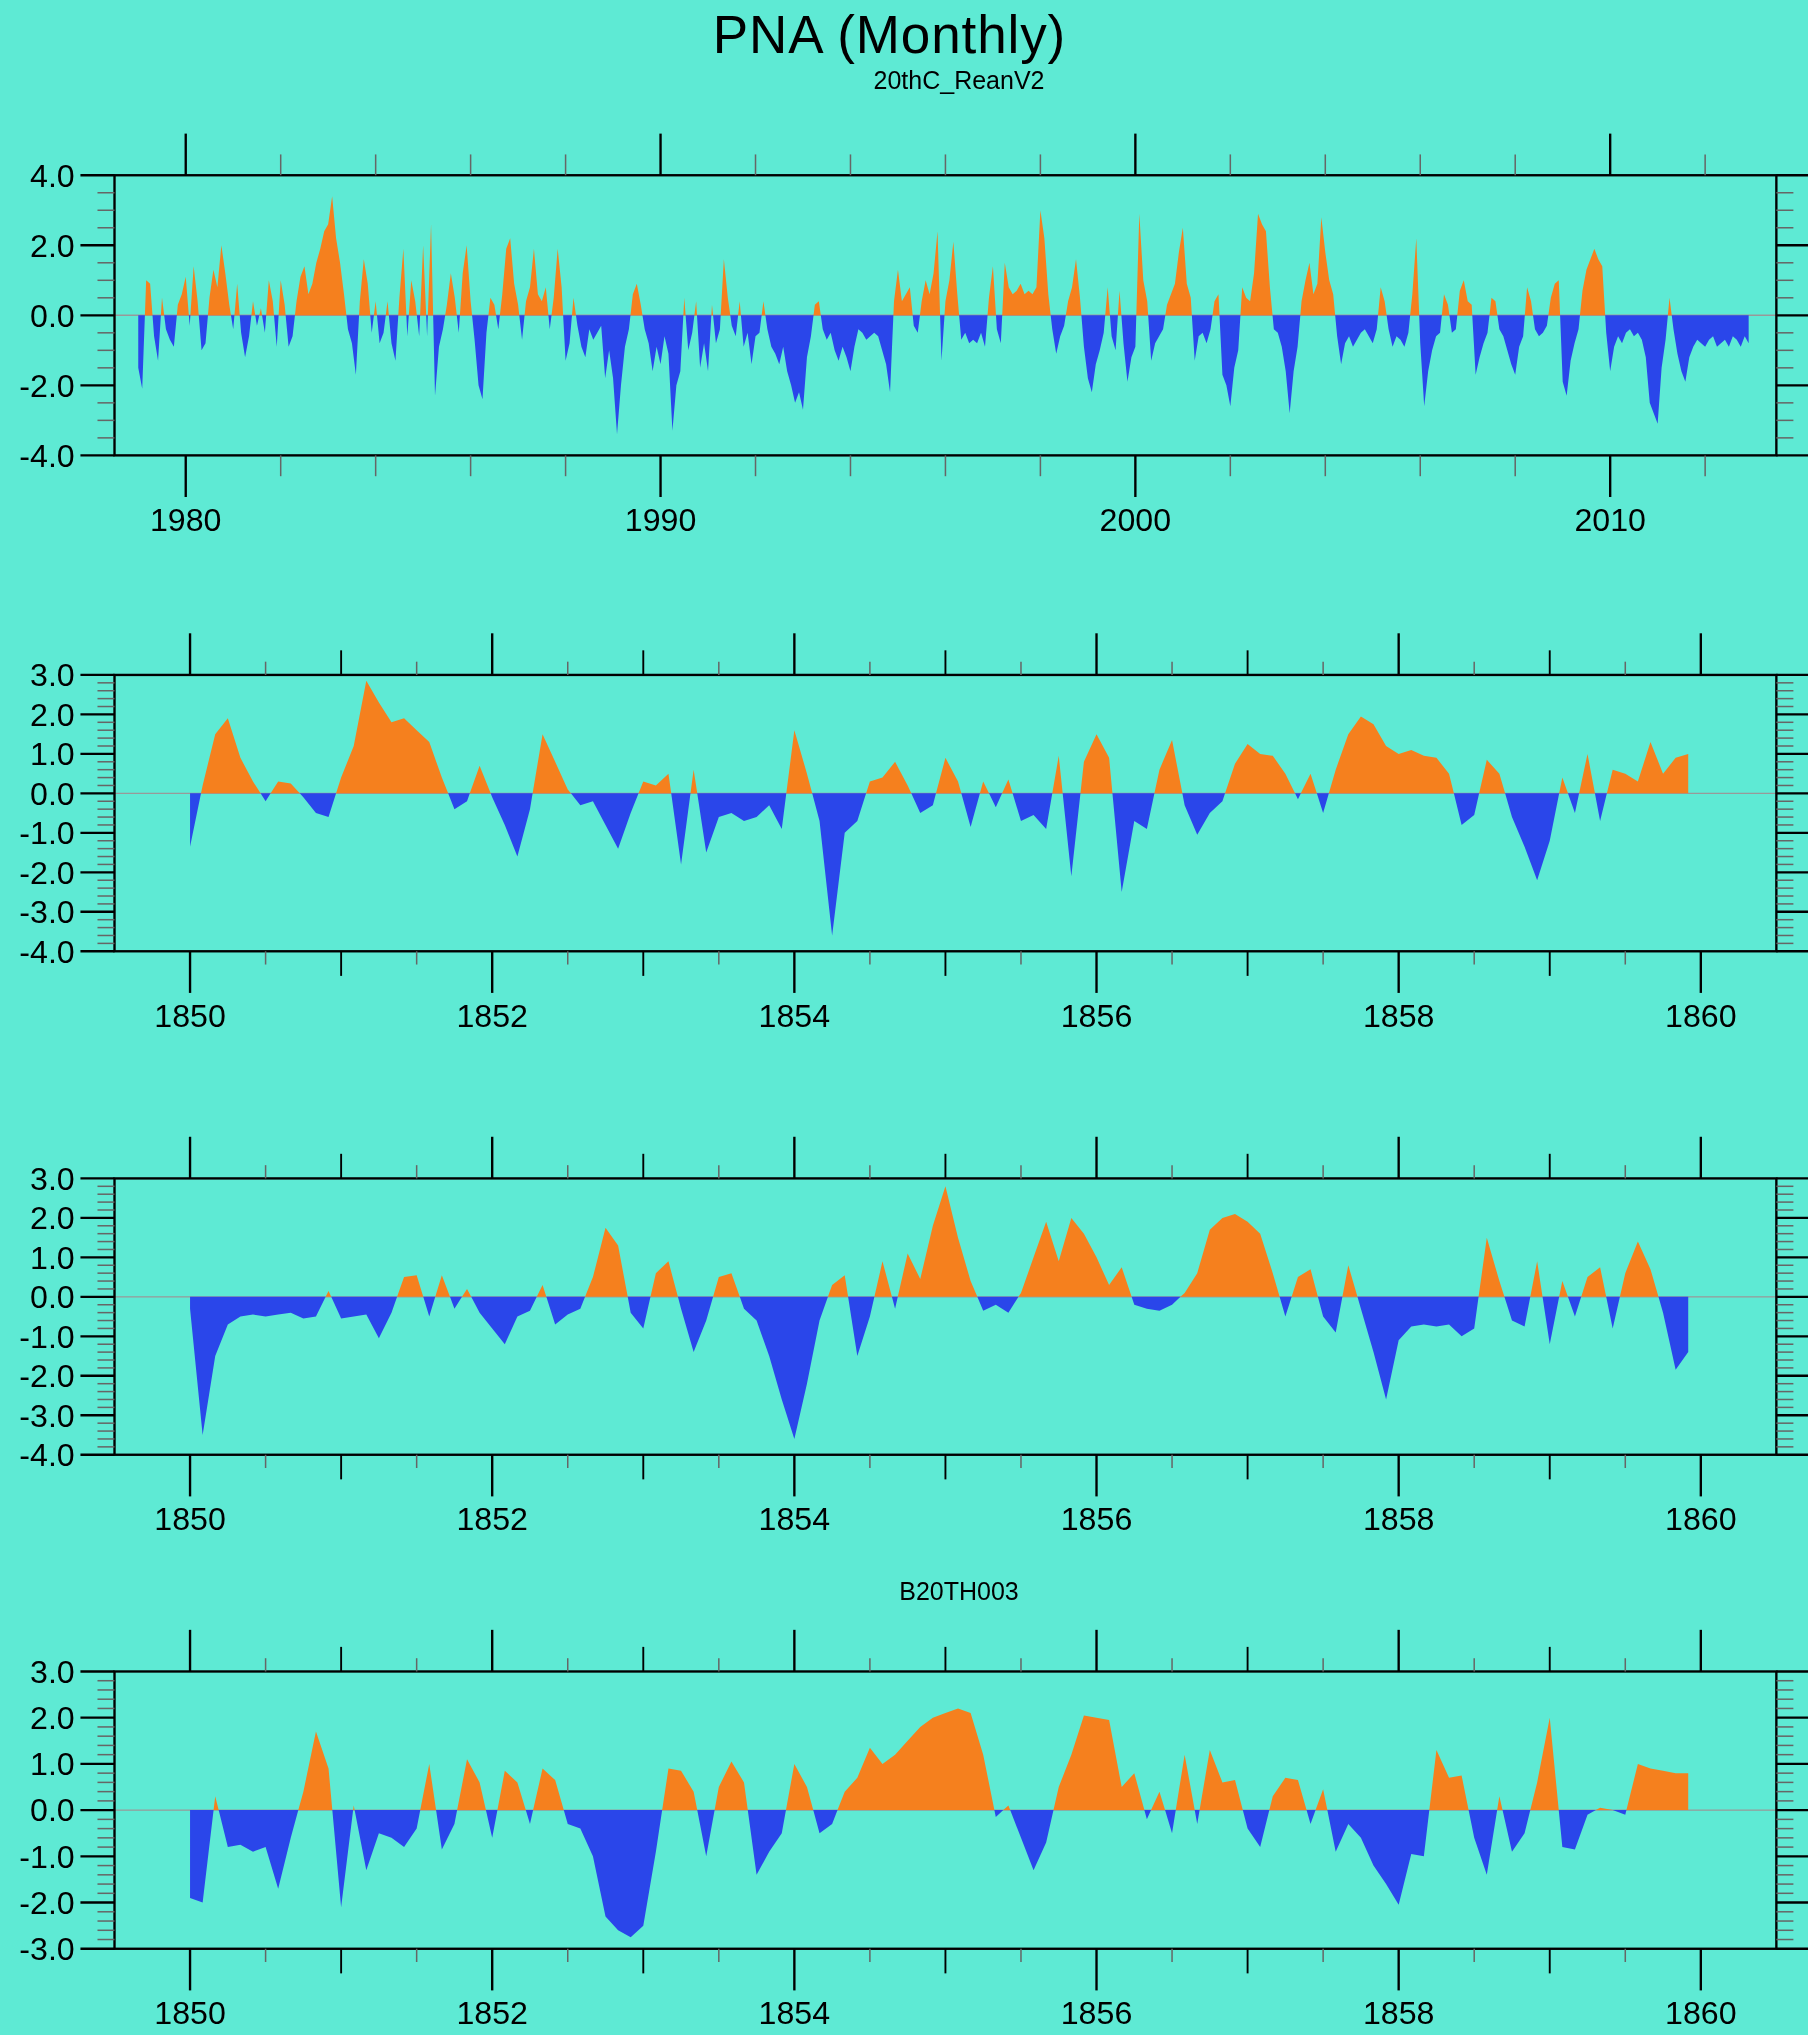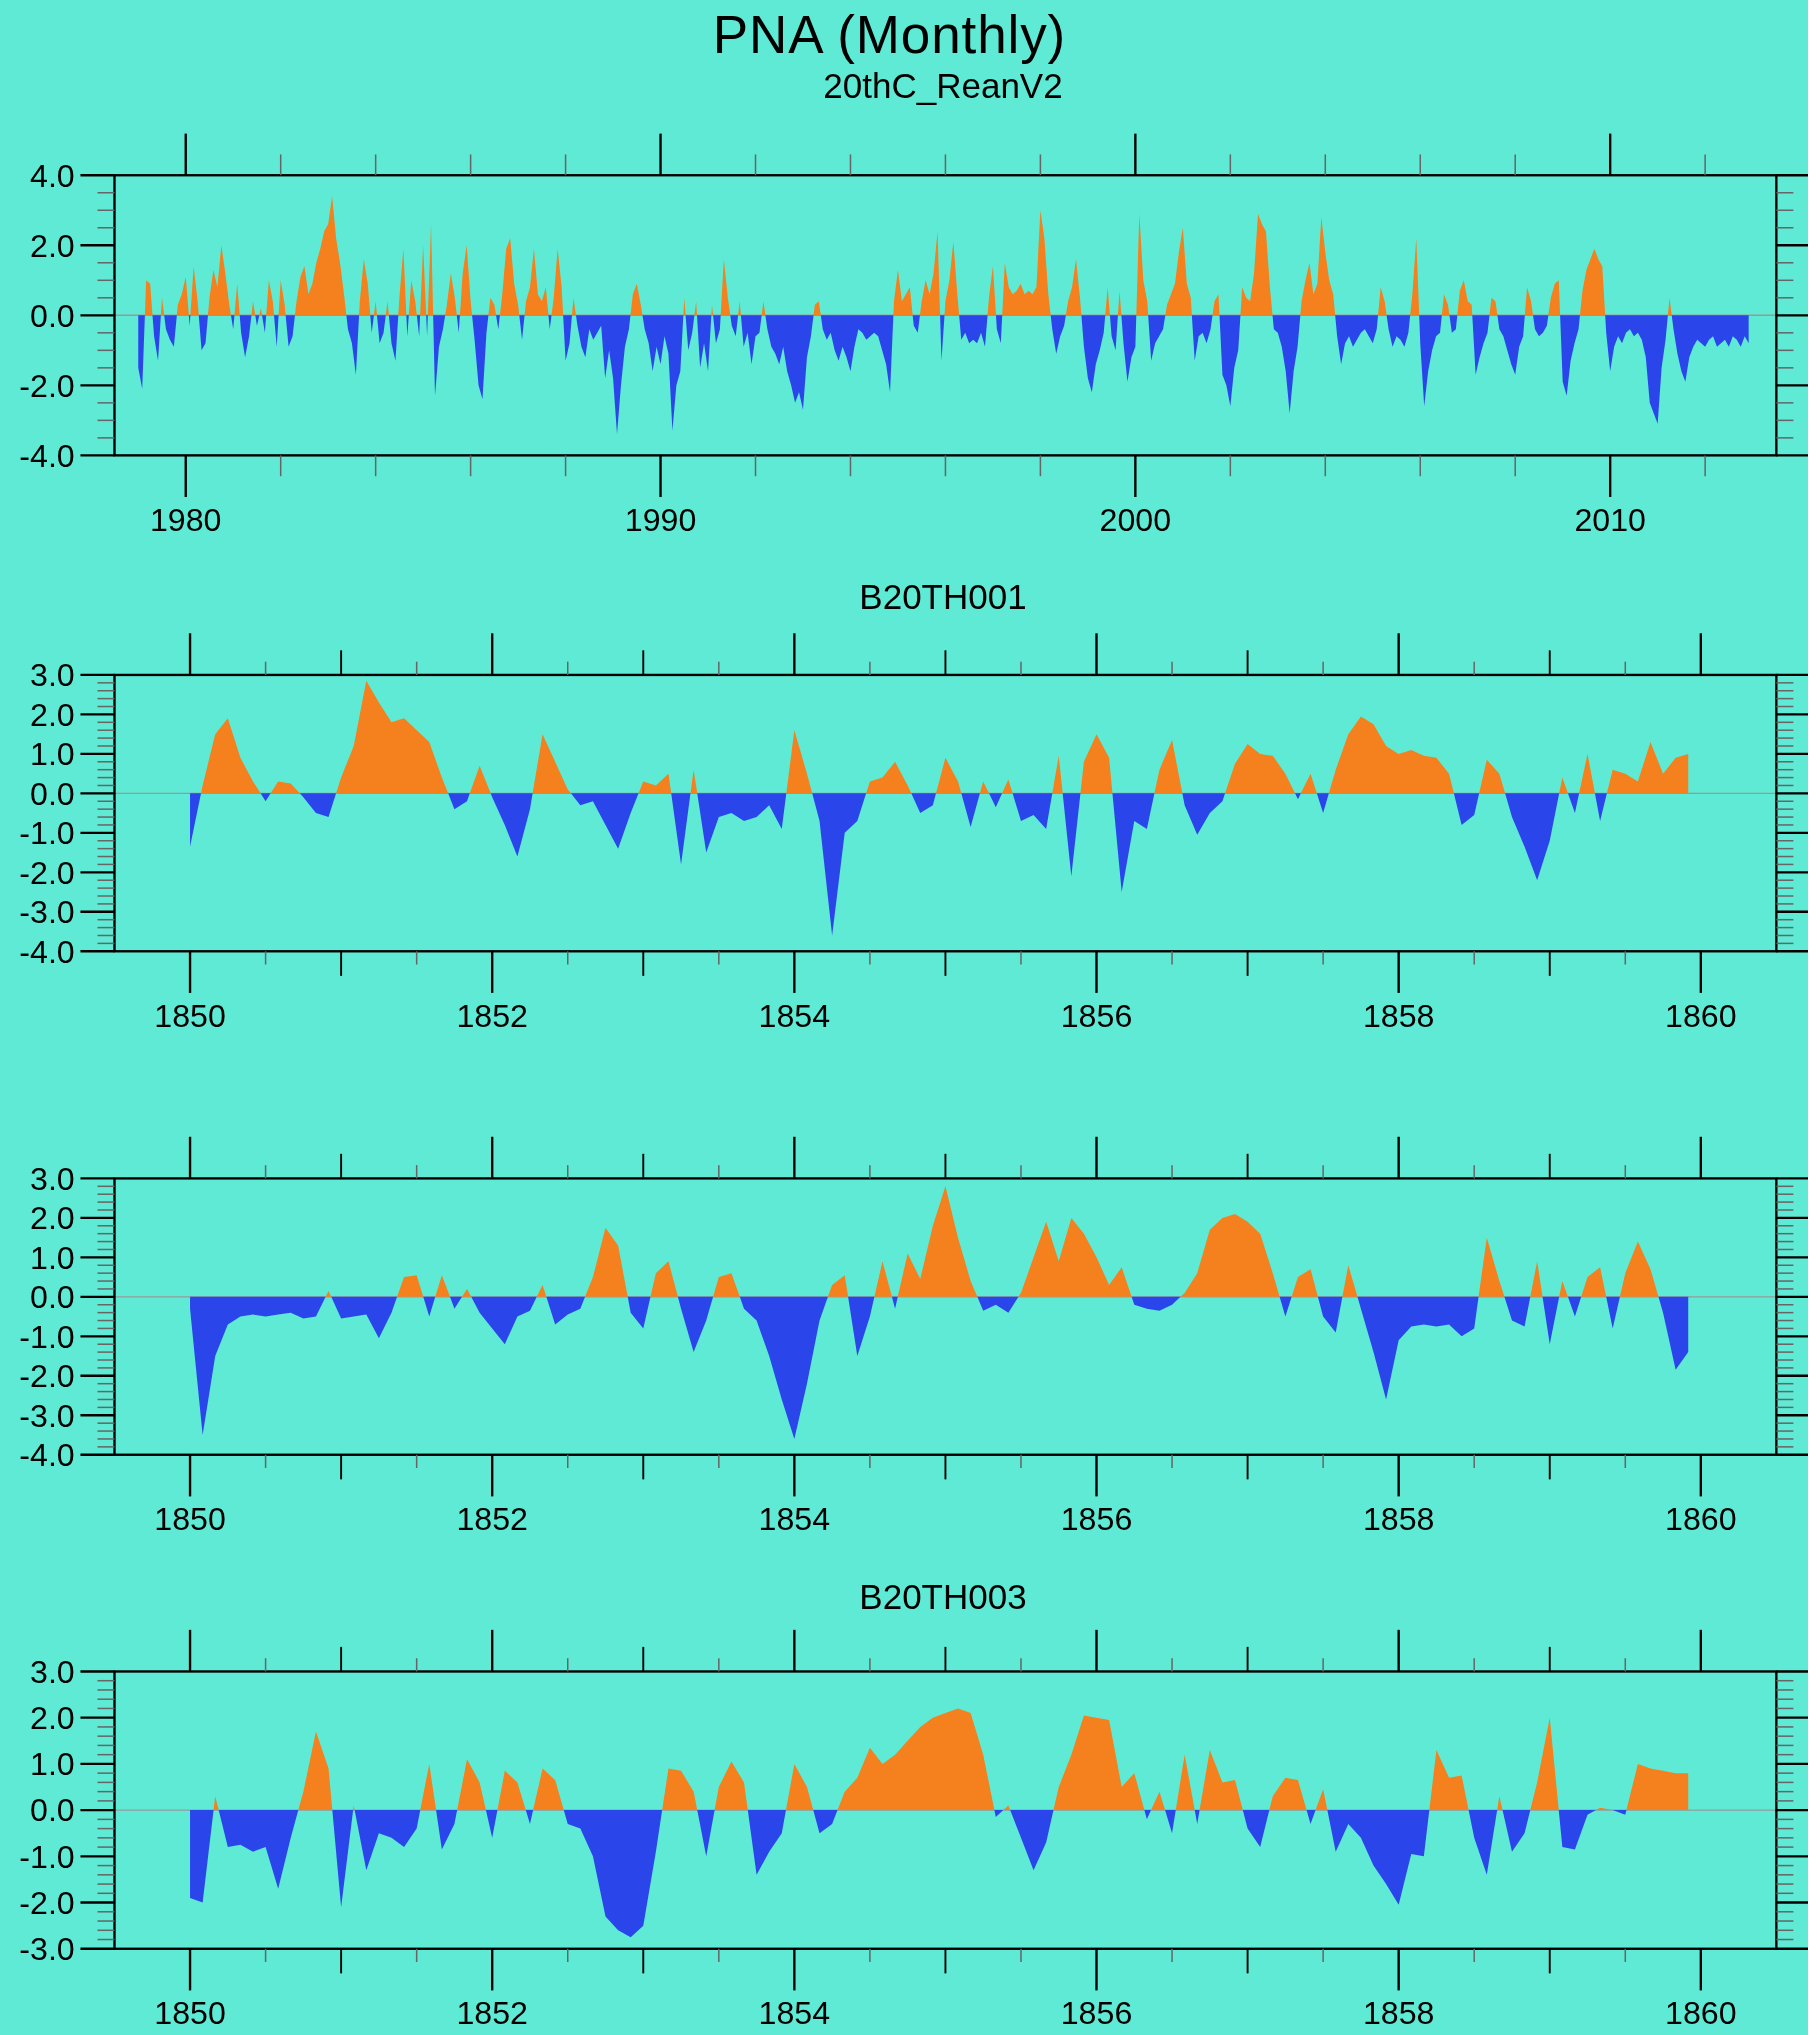--- a/index.html
+++ b/index.html
@@ -1,33 +1,32 @@
 <!DOCTYPE html>
 <html style="font-size:15px"><head>
 <meta charset="utf-8">
 <style>
   html,body{margin:0;padding:0;background:#ffffff;}
   .page{position:relative;width:1808px;height:2036px;background:#5eead4;
         font-family:"Liberation Sans", sans-serif;color:#000;overflow:hidden;}
   .main-title{position:absolute;left:0;top:3.8px;width:1779px;text-align:center;
               font-size:53px;letter-spacing:0.9px;}
-  .subtitle{position:absolute;left:112px;width:1662px;text-align:center;font-size:35px;}
+  .subtitle{position:absolute;left:128px;width:1662px;text-align:center;font-size:25px;}
   #subtitle-0{top:66px;}
   #subtitle-1{top:577px;}
   #subtitle-2{top:1082px;}
   #subtitle-3{top:1577px;}
   #chart-svg{position:absolute;left:0;top:0;}
 </style>
 </head>
 <body>
 
 <div class="page">
   <div class="main-title">PNA (Monthly)</div>
   <div class="subtitle" id="subtitle-0">20thC_ReanV2</div>
-  <div class="subtitle" id="subtitle-1">B20TH001</div>
   <div class="subtitle" id="subtitle-3">B20TH003</div>
   <svg id="chart-svg" width="1818" height="2036" viewBox="0 0 1921 2151">
       <g>
         <line x1="121" y1="333" x2="1877" y2="333" stroke="#999999" stroke-width="1.5"></line>
         <path d="M146.09,333.00L146.09,333.00L150.27,333.00L153.10,333.00L154.45,296.00L158.63,299.70L161.14,333.00L162.81,333.00L166.99,333.00L170.01,333.00L171.17,314.50L173.49,333.00L175.35,333.00L179.53,333.00L183.71,333.00L186.85,333.00L187.90,321.90L192.08,310.80L196.26,292.30L199.54,333.00L200.44,333.00L201.18,333.00L204.62,281.20L208.80,318.20L209.99,333.00L212.98,333.00L217.16,333.00L219.73,333.00L221.34,314.50L225.52,284.90L229.70,303.40L233.89,259.00L238.07,288.60L242.25,321.90L244.04,333.00L246.43,333.00L247.72,333.00L250.61,299.70L253.30,333.00L254.79,333.00L258.97,333.00L263.15,333.00L265.66,333.00L267.33,318.20L269.72,333.00L271.51,333.00L274.02,333.00L275.70,325.60L276.89,333.00L279.88,333.00L281.27,333.00L284.06,296.00L288.24,318.20L289.52,333.00L292.42,333.00L294.40,333.00L296.60,296.00L300.78,321.90L301.83,333.00L304.96,333.00L309.14,333.00L311.65,333.00L313.32,318.20L317.50,292.30L321.69,281.20L325.87,310.80L330.05,299.70L334.23,277.50L338.41,262.70L342.59,244.20L346.77,236.80L350.95,207.20L355.13,251.60L359.31,277.50L363.50,310.80L366.00,333.00L367.68,333.00L371.86,333.00L376.04,333.00L379.42,333.00L380.22,318.20L384.40,273.80L388.58,299.70L391.27,333.00L392.76,333.00L395.08,333.00L396.94,318.20L398.34,333.00L401.12,333.00L405.30,333.00L407.63,333.00L409.49,318.20L410.88,333.00L413.67,333.00L417.85,333.00L420.87,333.00L422.03,314.50L426.21,262.70L429.39,333.00L430.39,333.00L431.96,333.00L434.57,296.00L438.75,318.20L440.42,333.00L442.93,333.00L443.90,333.00L447.11,259.00L450.33,333.00L451.30,333.00L452.08,333.00L455.48,236.80L457.69,333.00L459.66,333.00L463.84,333.00L468.02,333.00L470.41,333.00L472.20,321.90L476.38,288.60L480.56,314.50L482.65,333.00L484.74,333.00L485.97,333.00L488.92,288.60L493.10,259.00L497.29,318.20L498.81,333.00L501.47,333.00L505.65,333.00L509.83,333.00L514.01,333.00L516.10,333.00L518.19,314.50L522.37,321.90L524.16,333.00L526.55,333.00L528.22,333.00L530.73,310.80L534.91,262.70L539.10,251.60L543.28,299.70L547.46,321.90L548.71,333.00L551.64,333.00L554.30,333.00L555.82,318.20L560.00,303.40L564.18,262.70L568.36,310.80L572.54,318.20L576.72,303.40L579.51,333.00L580.90,333.00L582.76,333.00L585.09,314.50L589.27,262.70L593.45,303.40L595.04,333.00L597.63,333.00L601.81,333.00L604.38,333.00L605.99,314.50L608.60,333.00L610.17,333.00L614.35,333.00L618.53,333.00L622.71,333.00L626.90,333.00L631.08,333.00L635.26,333.00L639.44,333.00L643.62,333.00L647.80,333.00L651.98,333.00L656.16,333.00L660.34,333.00L664.52,333.00L666.20,333.00L668.70,310.80L672.89,299.70L677.07,321.90L678.86,333.00L681.25,333.00L685.43,333.00L689.61,333.00L693.79,333.00L697.97,333.00L702.15,333.00L706.33,333.00L710.51,333.00L714.70,333.00L718.88,333.00L722.06,333.00L723.06,314.50L724.45,333.00L727.24,333.00L731.42,333.00L733.74,333.00L735.60,318.20L736.48,333.00L739.78,333.00L743.96,333.00L748.14,333.00L751.66,333.00L752.32,321.90L753.46,333.00L756.50,333.00L760.69,333.00L761.52,333.00L764.87,273.80L769.05,314.50L771.66,333.00L773.23,333.00L777.41,333.00L779.92,333.00L781.59,318.20L782.88,333.00L785.77,333.00L789.95,333.00L794.13,333.00L798.31,333.00L802.50,333.00L804.82,333.00L806.68,318.20L808.77,333.00L810.86,333.00L815.04,333.00L819.22,333.00L823.40,333.00L827.58,333.00L831.76,333.00L835.94,333.00L840.12,333.00L844.30,333.00L848.49,333.00L852.67,333.00L856.85,333.00L859.63,333.00L861.03,321.90L865.21,318.20L867.30,333.00L869.39,333.00L873.57,333.00L877.75,333.00L881.93,333.00L886.11,333.00L890.30,333.00L894.48,333.00L898.66,333.00L902.84,333.00L907.02,333.00L911.20,333.00L915.38,333.00L919.56,333.00L923.74,333.00L927.92,333.00L932.10,333.00L936.29,333.00L940.47,333.00L944.00,333.00L944.65,318.20L948.83,284.90L953.01,318.20L957.19,310.80L961.37,303.40L964.41,333.00L965.55,333.00L969.73,333.00L972.06,333.00L973.91,318.20L978.10,296.00L982.28,310.80L986.46,288.60L990.64,244.20L993.35,333.00L994.82,333.00L998.02,333.00L999.00,318.20L1003.18,296.00L1007.36,255.30L1011.54,310.80L1013.47,333.00L1015.72,333.00L1019.90,333.00L1024.09,333.00L1028.27,333.00L1032.45,333.00L1036.63,333.00L1040.81,333.00L1043.50,333.00L1044.99,314.50L1049.17,281.20L1052.42,333.00L1053.35,333.00L1057.53,333.00L1058.99,333.00L1061.71,277.50L1065.90,303.40L1070.08,310.80L1074.26,307.10L1078.44,299.70L1082.62,310.80L1086.80,307.10L1090.98,310.80L1095.16,303.40L1099.34,222.00L1103.52,251.60L1107.70,310.80L1110.21,333.00L1111.89,333.00L1116.07,333.00L1120.25,333.00L1124.43,333.00L1126.22,333.00L1128.61,318.20L1132.79,303.40L1136.97,273.80L1141.15,314.50L1142.65,333.00L1145.33,333.00L1149.51,333.00L1153.70,333.00L1157.88,333.00L1162.06,333.00L1166.24,333.00L1167.85,333.00L1170.42,303.40L1172.81,333.00L1174.60,333.00L1178.78,333.00L1181.24,333.00L1182.96,307.10L1184.91,333.00L1187.14,333.00L1191.32,333.00L1195.50,333.00L1199.69,333.00L1200.68,333.00L1203.87,225.70L1208.05,296.00L1212.23,318.20L1213.21,333.00L1216.41,333.00L1220.59,333.00L1224.77,333.00L1228.95,333.00L1231.34,333.00L1233.13,321.90L1237.31,310.80L1241.50,299.70L1245.68,266.40L1249.86,240.50L1254.04,299.70L1258.22,314.50L1259.38,333.00L1262.40,333.00L1266.58,333.00L1270.76,333.00L1274.94,333.00L1279.12,333.00L1281.21,333.00L1283.30,318.20L1287.49,310.80L1288.58,333.00L1291.67,333.00L1295.85,333.00L1300.03,333.00L1304.21,333.00L1308.39,333.00L1310.71,333.00L1312.57,303.40L1316.75,314.50L1320.93,318.20L1325.11,288.60L1329.30,225.70L1333.48,236.80L1337.66,244.20L1341.84,303.40L1344.63,333.00L1346.02,333.00L1350.20,333.00L1354.38,333.00L1358.56,333.00L1362.74,333.00L1366.92,333.00L1371.10,333.00L1374.00,333.00L1375.29,318.20L1379.47,296.00L1383.65,277.50L1387.83,310.80L1392.01,299.70L1396.19,229.40L1400.37,266.40L1404.55,296.00L1408.73,310.80L1410.82,333.00L1412.91,333.00L1417.10,333.00L1421.28,333.00L1425.46,333.00L1429.64,333.00L1433.82,333.00L1438.00,333.00L1442.18,333.00L1446.36,333.00L1450.54,333.00L1454.72,333.00L1456.12,333.00L1458.90,303.40L1463.09,318.20L1465.18,333.00L1467.27,333.00L1471.45,333.00L1475.63,333.00L1479.81,333.00L1483.99,333.00L1488.17,333.00L1490.07,333.00L1492.35,310.80L1496.53,251.60L1499.60,333.00L1500.71,333.00L1504.90,333.00L1509.08,333.00L1513.26,333.00L1517.44,333.00L1521.62,333.00L1523.52,333.00L1525.80,310.80L1529.98,321.90L1531.55,333.00L1534.16,333.00L1538.34,333.00L1539.86,333.00L1542.52,307.10L1546.70,296.00L1550.89,318.20L1555.07,321.90L1555.69,333.00L1559.25,333.00L1563.43,333.00L1567.61,333.00L1571.79,333.00L1573.88,333.00L1575.97,314.50L1580.15,318.20L1582.24,333.00L1584.33,333.00L1588.51,333.00L1592.70,333.00L1596.88,333.00L1601.06,333.00L1605.24,333.00L1609.42,333.00L1611.21,333.00L1613.60,303.40L1617.78,318.20L1619.87,333.00L1621.96,333.00L1626.14,333.00L1630.32,333.00L1634.50,333.00L1636.07,333.00L1638.69,314.50L1642.87,299.70L1647.05,296.00L1648.49,333.00L1651.23,333.00L1655.41,333.00L1659.59,333.00L1663.77,333.00L1667.95,333.00L1669.47,333.00L1672.13,307.10L1676.31,284.90L1680.50,273.80L1684.68,262.70L1688.86,273.80L1693.04,281.20L1696.12,333.00L1697.22,333.00L1701.40,333.00L1705.58,333.00L1709.76,333.00L1713.94,333.00L1718.12,333.00L1722.30,333.00L1726.49,333.00L1730.67,333.00L1734.85,333.00L1739.03,333.00L1743.21,333.00L1747.39,333.00L1751.57,333.00L1755.75,333.00L1759.93,333.00L1762.37,333.00L1764.11,314.50L1766.44,333.00L1768.30,333.00L1772.48,333.00L1776.66,333.00L1780.84,333.00L1785.02,333.00L1789.20,333.00L1793.38,333.00L1797.56,333.00L1801.74,333.00L1805.92,333.00L1810.10,333.00L1814.29,333.00L1818.47,333.00L1822.65,333.00L1826.83,333.00L1831.01,333.00L1835.19,333.00L1839.37,333.00L1843.55,333.00L1847.73,333.00L1847.73,333.00Z" fill="#F5801E" stroke="none"></path>
         <path d="M146.09,333.00L146.09,388.50L150.27,410.70L153.10,333.00L154.45,333.00L158.63,333.00L161.14,333.00L162.81,355.20L166.99,381.10L170.01,333.00L171.17,333.00L173.49,333.00L175.35,347.80L179.53,358.90L183.71,366.30L186.85,333.00L187.90,333.00L192.08,333.00L196.26,333.00L199.54,333.00L200.44,344.10L201.18,333.00L204.62,333.00L208.80,333.00L209.99,333.00L212.98,370.00L217.16,362.60L219.73,333.00L221.34,333.00L225.52,333.00L229.70,333.00L233.89,333.00L238.07,333.00L242.25,333.00L244.04,333.00L246.43,347.80L247.72,333.00L250.61,333.00L253.30,333.00L254.79,351.50L258.97,377.40L263.15,355.20L265.66,333.00L267.33,333.00L269.72,333.00L271.51,344.10L274.02,333.00L275.70,333.00L276.89,333.00L279.88,351.50L281.27,333.00L284.06,333.00L288.24,333.00L289.52,333.00L292.42,366.30L294.40,333.00L296.60,333.00L300.78,333.00L301.83,333.00L304.96,366.30L309.14,355.20L311.65,333.00L313.32,333.00L317.50,333.00L321.69,333.00L325.87,333.00L330.05,333.00L334.23,333.00L338.41,333.00L342.59,333.00L346.77,333.00L350.95,333.00L355.13,333.00L359.31,333.00L363.50,333.00L366.00,333.00L367.68,347.80L371.86,362.60L376.04,395.90L379.42,333.00L380.22,333.00L384.40,333.00L388.58,333.00L391.27,333.00L392.76,351.50L395.08,333.00L396.94,333.00L398.34,333.00L401.12,362.60L405.30,351.50L407.63,333.00L409.49,333.00L410.88,333.00L413.67,362.60L417.85,381.10L420.87,333.00L422.03,333.00L426.21,333.00L429.39,333.00L430.39,355.20L431.96,333.00L434.57,333.00L438.75,333.00L440.42,333.00L442.93,355.20L443.90,333.00L447.11,333.00L450.33,333.00L451.30,355.20L452.08,333.00L455.48,333.00L457.69,333.00L459.66,418.10L463.84,366.30L468.02,347.80L470.41,333.00L472.20,333.00L476.38,333.00L480.56,333.00L482.65,333.00L484.74,351.50L485.97,333.00L488.92,333.00L493.10,333.00L497.29,333.00L498.81,333.00L501.47,358.90L505.65,407.00L509.83,421.80L514.01,351.50L516.10,333.00L518.19,333.00L522.37,333.00L524.16,333.00L526.55,347.80L528.22,333.00L530.73,333.00L534.91,333.00L539.10,333.00L543.28,333.00L547.46,333.00L548.71,333.00L551.64,358.90L554.30,333.00L555.82,333.00L560.00,333.00L564.18,333.00L568.36,333.00L572.54,333.00L576.72,333.00L579.51,333.00L580.90,347.80L582.76,333.00L585.09,333.00L589.27,333.00L593.45,333.00L595.04,333.00L597.63,381.10L601.81,362.60L604.38,333.00L605.99,333.00L608.60,333.00L610.17,344.10L614.35,366.30L618.53,377.40L622.71,347.80L626.90,358.90L631.08,351.50L635.26,344.10L639.44,399.60L643.62,370.00L647.80,399.60L651.98,458.80L656.16,407.00L660.34,366.30L664.52,347.80L666.20,333.00L668.70,333.00L672.89,333.00L677.07,333.00L678.86,333.00L681.25,347.80L685.43,362.60L689.61,392.20L693.79,366.30L697.97,384.80L702.15,355.20L706.33,373.70L710.51,455.10L714.70,407.00L718.88,392.20L722.06,333.00L723.06,333.00L724.45,333.00L727.24,370.00L731.42,351.50L733.74,333.00L735.60,333.00L736.48,333.00L739.78,388.50L743.96,362.60L748.14,392.20L751.66,333.00L752.32,333.00L753.46,333.00L756.50,362.60L760.69,347.80L761.52,333.00L764.87,333.00L769.05,333.00L771.66,333.00L773.23,344.10L777.41,355.20L779.92,333.00L781.59,333.00L782.88,333.00L785.77,366.30L789.95,351.50L794.13,384.80L798.31,355.20L802.50,351.50L804.82,333.00L806.68,333.00L808.77,333.00L810.86,347.80L815.04,366.30L819.22,373.70L823.40,384.80L827.58,366.30L831.76,392.20L835.94,407.00L840.12,425.50L844.30,414.40L848.49,432.90L852.67,377.40L856.85,355.20L859.63,333.00L861.03,333.00L865.21,333.00L867.30,333.00L869.39,347.80L873.57,358.90L877.75,351.50L881.93,370.00L886.11,381.10L890.30,366.30L894.48,377.40L898.66,392.20L902.84,366.30L907.02,347.80L911.20,351.50L915.38,358.90L919.56,355.20L923.74,351.50L927.92,355.20L932.10,370.00L936.29,384.80L940.47,414.40L944.00,333.00L944.65,333.00L948.83,333.00L953.01,333.00L957.19,333.00L961.37,333.00L964.41,333.00L965.55,344.10L969.73,351.50L972.06,333.00L973.91,333.00L978.10,333.00L982.28,333.00L986.46,333.00L990.64,333.00L993.35,333.00L994.82,381.10L998.02,333.00L999.00,333.00L1003.18,333.00L1007.36,333.00L1011.54,333.00L1013.47,333.00L1015.72,358.90L1019.90,351.50L1024.09,362.60L1028.27,358.90L1032.45,362.60L1036.63,351.50L1040.81,366.30L1043.50,333.00L1044.99,333.00L1049.17,333.00L1052.42,333.00L1053.35,347.80L1057.53,362.60L1058.99,333.00L1061.71,333.00L1065.90,333.00L1070.08,333.00L1074.26,333.00L1078.44,333.00L1082.62,333.00L1086.80,333.00L1090.98,333.00L1095.16,333.00L1099.34,333.00L1103.52,333.00L1107.70,333.00L1110.21,333.00L1111.89,347.80L1116.07,373.70L1120.25,355.20L1124.43,344.10L1126.22,333.00L1128.61,333.00L1132.79,333.00L1136.97,333.00L1141.15,333.00L1142.65,333.00L1145.33,366.30L1149.51,399.60L1153.70,414.40L1157.88,384.80L1162.06,370.00L1166.24,351.50L1167.85,333.00L1170.42,333.00L1172.81,333.00L1174.60,355.20L1178.78,370.00L1181.24,333.00L1182.96,333.00L1184.91,333.00L1187.14,362.60L1191.32,403.30L1195.50,377.40L1199.69,366.30L1200.68,333.00L1203.87,333.00L1208.05,333.00L1212.23,333.00L1213.21,333.00L1216.41,381.10L1220.59,362.60L1224.77,355.20L1228.95,347.80L1231.34,333.00L1233.13,333.00L1237.31,333.00L1241.50,333.00L1245.68,333.00L1249.86,333.00L1254.04,333.00L1258.22,333.00L1259.38,333.00L1262.40,381.10L1266.58,355.20L1270.76,351.50L1274.94,362.60L1279.12,347.80L1281.21,333.00L1283.30,333.00L1287.49,333.00L1288.58,333.00L1291.67,395.90L1295.85,407.00L1300.03,429.20L1304.21,388.50L1308.39,370.00L1310.71,333.00L1312.57,333.00L1316.75,333.00L1320.93,333.00L1325.11,333.00L1329.30,333.00L1333.48,333.00L1337.66,333.00L1341.84,333.00L1344.63,333.00L1346.02,347.80L1350.20,351.50L1354.38,366.30L1358.56,392.20L1362.74,436.60L1366.92,392.20L1371.10,366.30L1374.00,333.00L1375.29,333.00L1379.47,333.00L1383.65,333.00L1387.83,333.00L1392.01,333.00L1396.19,333.00L1400.37,333.00L1404.55,333.00L1408.73,333.00L1410.82,333.00L1412.91,355.20L1417.10,384.80L1421.28,362.60L1425.46,355.20L1429.64,366.30L1433.82,358.90L1438.00,351.50L1442.18,347.80L1446.36,355.20L1450.54,362.60L1454.72,347.80L1456.12,333.00L1458.90,333.00L1463.09,333.00L1465.18,333.00L1467.27,347.80L1471.45,366.30L1475.63,355.20L1479.81,358.90L1483.99,366.30L1488.17,351.50L1490.07,333.00L1492.35,333.00L1496.53,333.00L1499.60,333.00L1500.71,362.60L1504.90,429.20L1509.08,392.20L1513.26,370.00L1517.44,355.20L1521.62,351.50L1523.52,333.00L1525.80,333.00L1529.98,333.00L1531.55,333.00L1534.16,351.50L1538.34,347.80L1539.86,333.00L1542.52,333.00L1546.70,333.00L1550.89,333.00L1555.07,333.00L1555.69,333.00L1559.25,395.90L1563.43,377.40L1567.61,362.60L1571.79,351.50L1573.88,333.00L1575.97,333.00L1580.15,333.00L1582.24,333.00L1584.33,347.80L1588.51,355.20L1592.70,370.00L1596.88,384.80L1601.06,395.90L1605.24,366.30L1609.42,355.20L1611.21,333.00L1613.60,333.00L1617.78,333.00L1619.87,333.00L1621.96,347.80L1626.14,355.20L1630.32,351.50L1634.50,344.10L1636.07,333.00L1638.69,333.00L1642.87,333.00L1647.05,333.00L1648.49,333.00L1651.23,403.30L1655.41,418.10L1659.59,381.10L1663.77,362.60L1667.95,347.80L1669.47,333.00L1672.13,333.00L1676.31,333.00L1680.50,333.00L1684.68,333.00L1688.86,333.00L1693.04,333.00L1696.12,333.00L1697.22,351.50L1701.40,392.20L1705.58,366.30L1709.76,355.20L1713.94,362.60L1718.12,351.50L1722.30,347.80L1726.49,355.20L1730.67,351.50L1734.85,358.90L1739.03,377.40L1743.21,425.50L1747.39,436.60L1751.57,447.70L1755.75,388.50L1759.93,358.90L1762.37,333.00L1764.11,333.00L1766.44,333.00L1768.30,347.80L1772.48,373.70L1776.66,392.20L1780.84,403.30L1785.02,377.40L1789.20,366.30L1793.38,358.90L1797.56,362.60L1801.74,366.30L1805.92,358.90L1810.10,355.20L1814.29,366.30L1818.47,362.60L1822.65,358.90L1826.83,366.30L1831.01,355.20L1835.19,358.90L1839.37,366.30L1843.55,355.20L1847.73,362.60L1847.73,333.00Z" fill="#2A46EA" stroke="none"></path>
         <rect x="121" y="185" width="1756" height="296" fill="none" stroke="#000000" stroke-width="2.5"></rect>
         <g>
           <line x1="85" y1="185" x2="121" y2="185" stroke="#000000" stroke-width="2.5"></line>
           <line x1="1877" y1="185" x2="1913" y2="185" stroke="#000000" stroke-width="2.5"></line>

